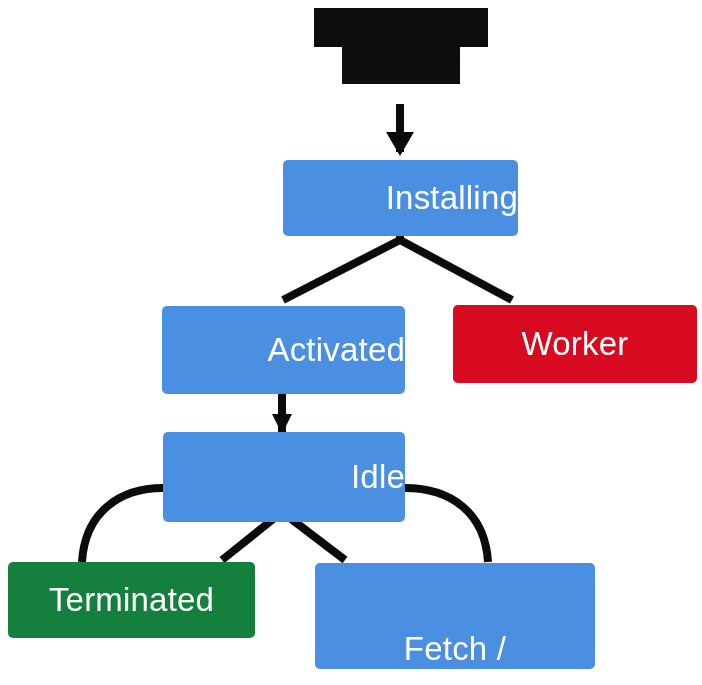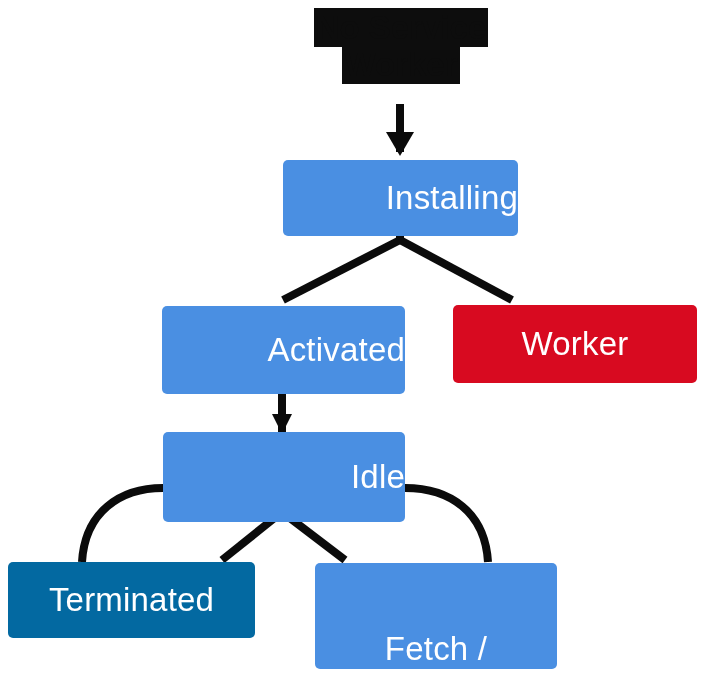--- a/index.html
+++ b/index.html
@@ -32,21 +32,21 @@
     border-radius: 5px;
     color: #ffffff;
     font-weight: 300;
     letter-spacing: 0.2px;
     line-height: 1.18;
     box-sizing: border-box;
     z-index: 2;
   }
   .node.blue   { background: #4a8fe2; justify-content: flex-end; }
   .node.red    { background: #d80a20; }
-  .node.orange { background: #0369a1; }
+  .node.orange { background: #15803d; }
 
   .title-node {
     position: absolute;
     z-index: 3;
     text-align: center;
     font-weight: 700;
     line-height: 1.12;
     color: #0b0b0b;
   }
   .title-node .hl {
@@ -110,17 +110,17 @@
   </div>
 
   <div class="node blue" style="left:163px; top:432px; width:242px; height:90px; font-size:33px;">
     <span>Idle</span>
   </div>
 
   <div class="node orange" style="left:8px; top:562px; width:247px; height:76px; font-size:33px;">
     <span>Terminated</span>
   </div>
 
-  <div class="node blue" style="left:315px; top:563px; width:242px; height:106px; font-size:33px; flex-direction:column;">
+  <div class="node blue" style="left:315px; top:563px; width:280px; height:106px; font-size:33px; flex-direction:column;">
     <span>Fetch /</span>
   </div>
 
 </div>
 
 </body></html>

